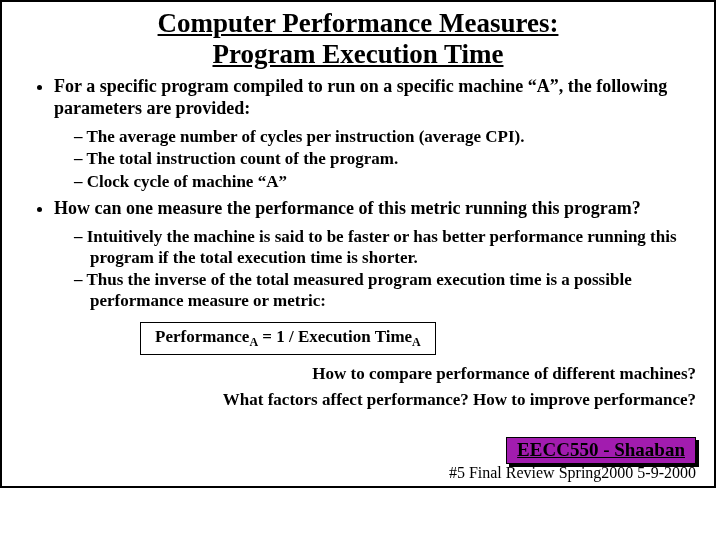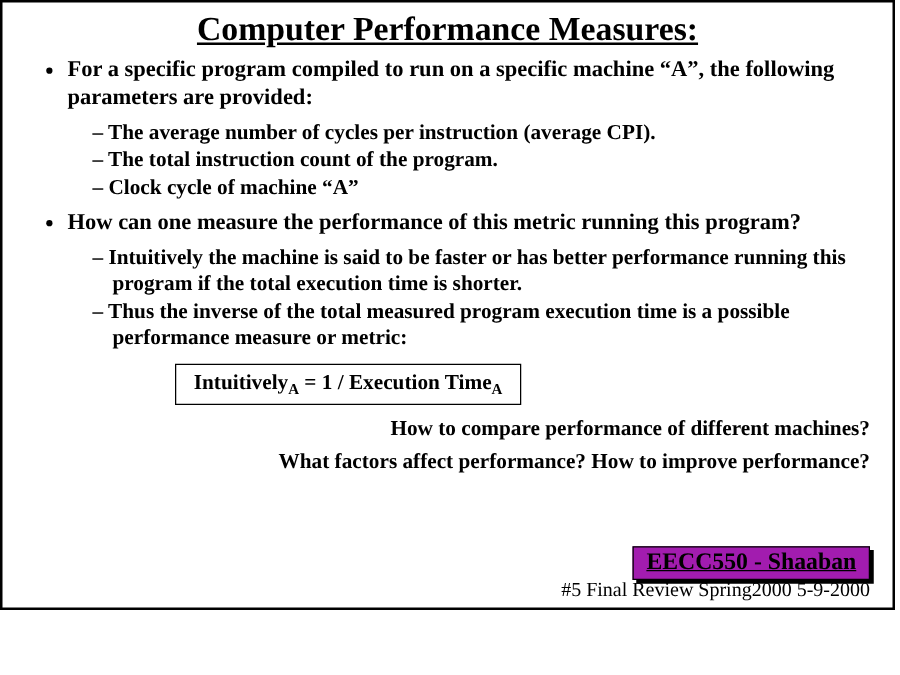--- a/index.html
+++ b/index.html
@@ -89,20 +89,21 @@
     font-weight: normal;
   }
 </style>
 </head>
 <body>
 
 <div class="slide">
 
   <h1 class="title">
     <span>Computer Performance Measures:</span><br>
+    <span>Program Execution Time</span>
   </h1>
 
   <ul class="level1">
     <li>
       <span>For </span><span class="u">a specific program</span><span> compiled to run on </span><span class="u">a specific machine</span><span> “A”, the following parameters are provided:</span>
       <ul class="level2">
         <li>The average number of cycles per instruction (average CPI).</li>
         <li>The total instruction count of the program.</li>
         <li>Clock cycle of machine “A”</li>
       </ul>
@@ -110,21 +111,21 @@
     <li>
       <span>How can one measure the performance of this metric running this program?</span>
       <ul class="level2">
         <li>Intuitively the machine is said to be faster or has better performance running this program if the total execution time is shorter.</li>
         <li>Thus the inverse of the total measured program execution time is a possible performance measure or metric:</li>
       </ul>
     </li>
   </ul>
 
   <div class="formula-box">
-    <span>Intuitively</span><span class="sub">A</span><span>  =   1  /    Execution Time</span><span class="sub">A</span>
+    <span>Performance</span><span class="sub">A</span><span>  =   1  /    Execution Time</span><span class="sub">A</span>
   </div>
 
   <div class="closing">How to compare performance of different machines?</div>
   <div class="closing">What factors affect performance?  How to improve performance?</div>
 
   <div class="course-box">EECC550 - Shaaban</div>
   <div class="footer">#5   Final Review   Spring2000   5-9-2000</div>
 
 </div>
 

